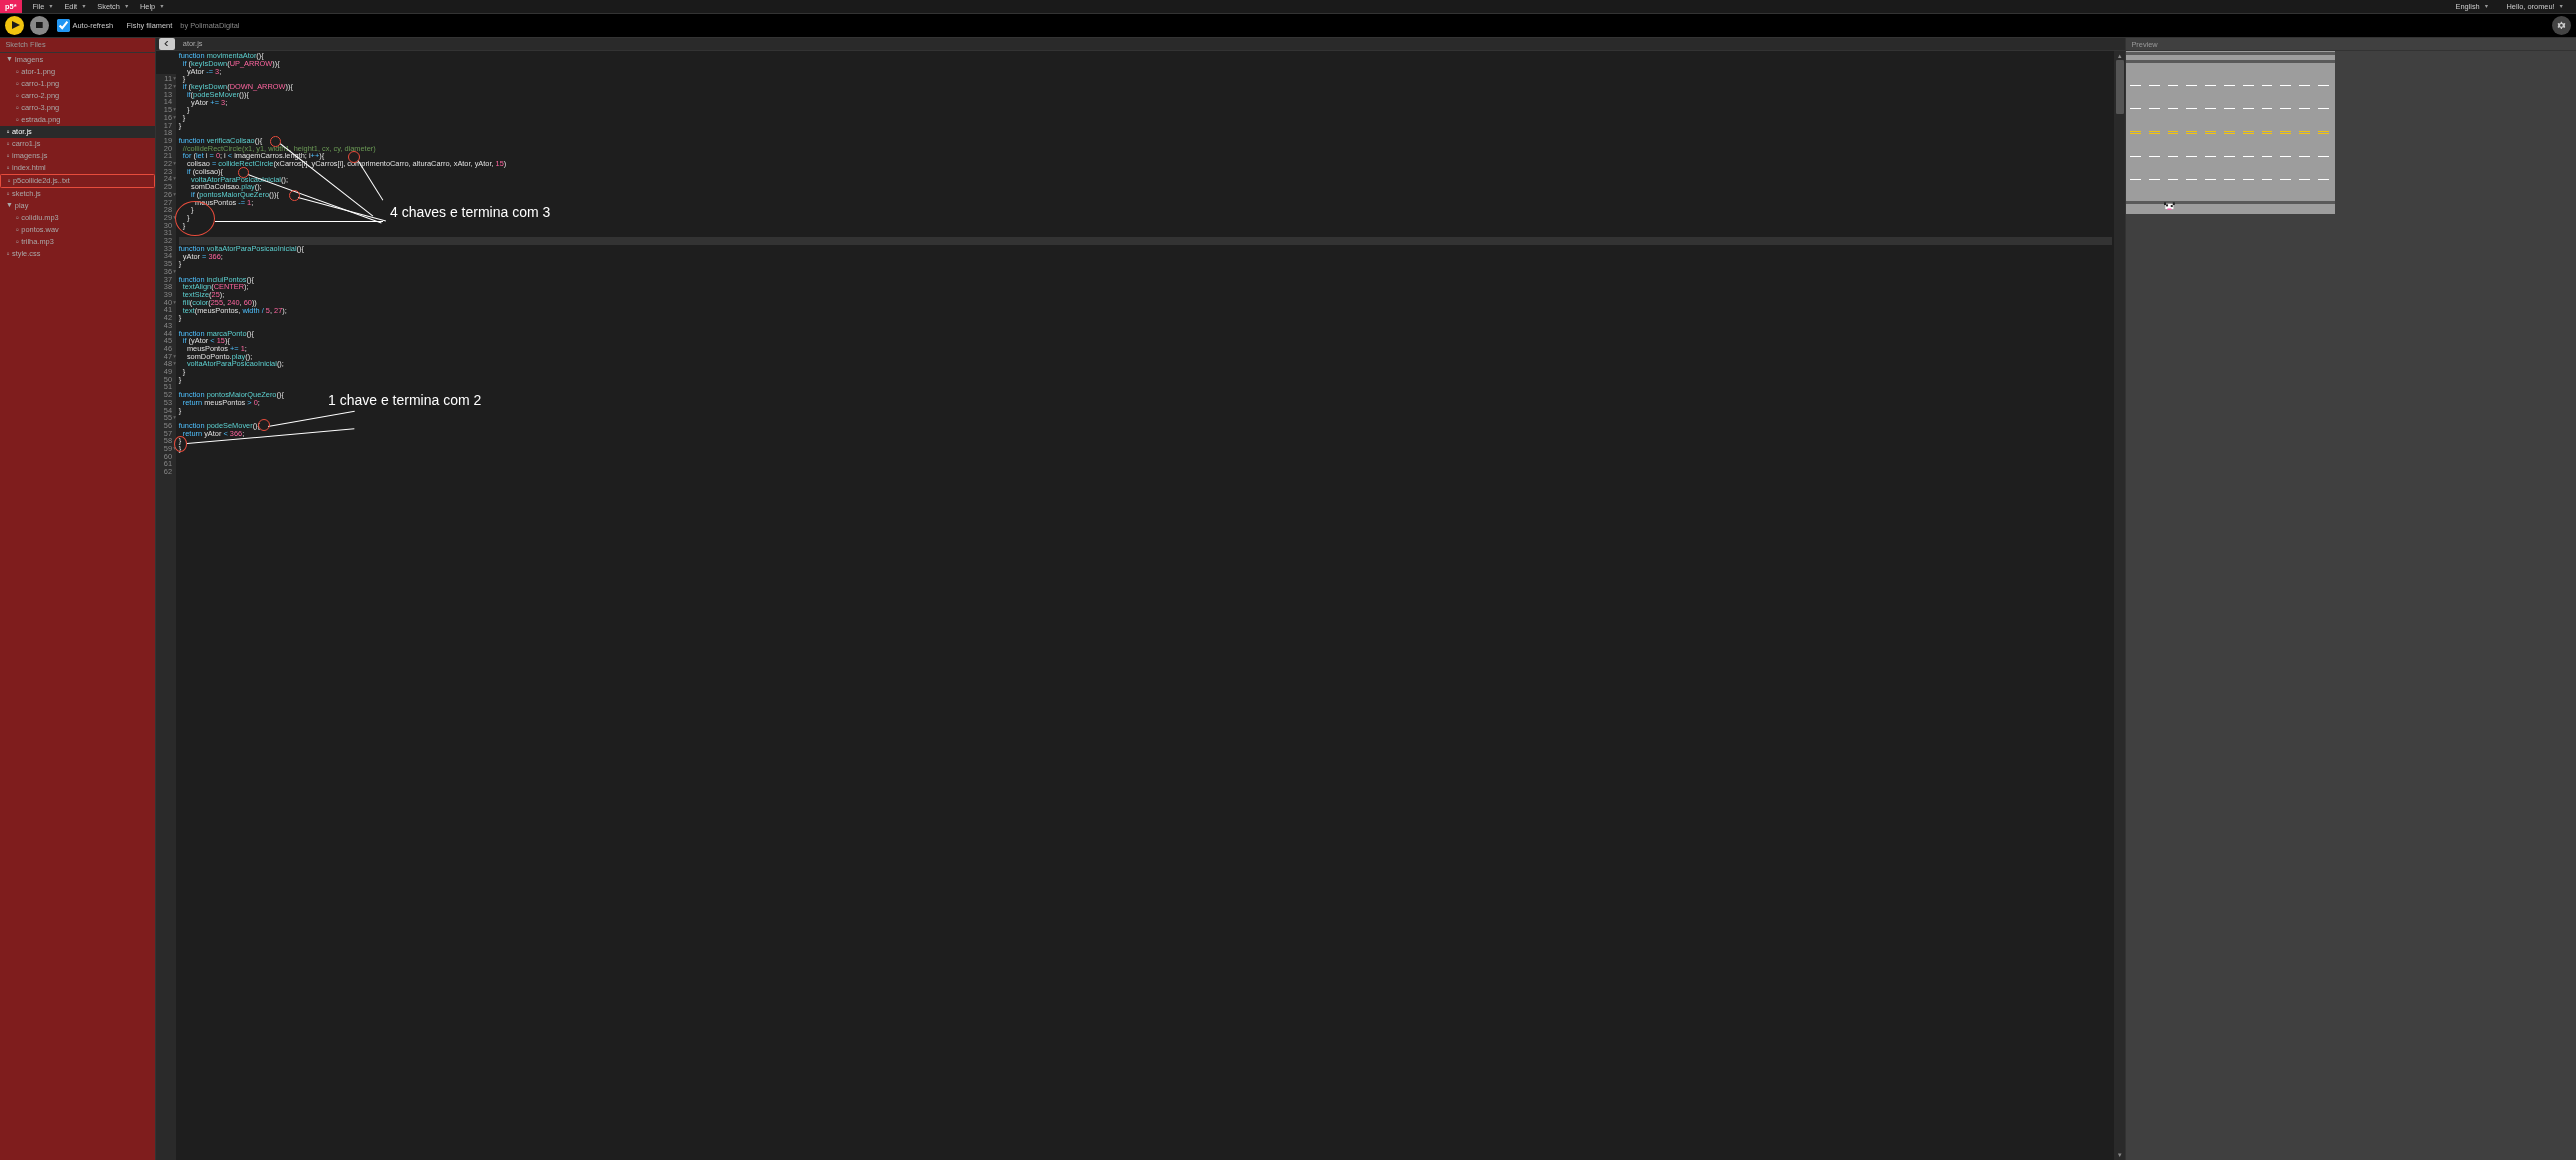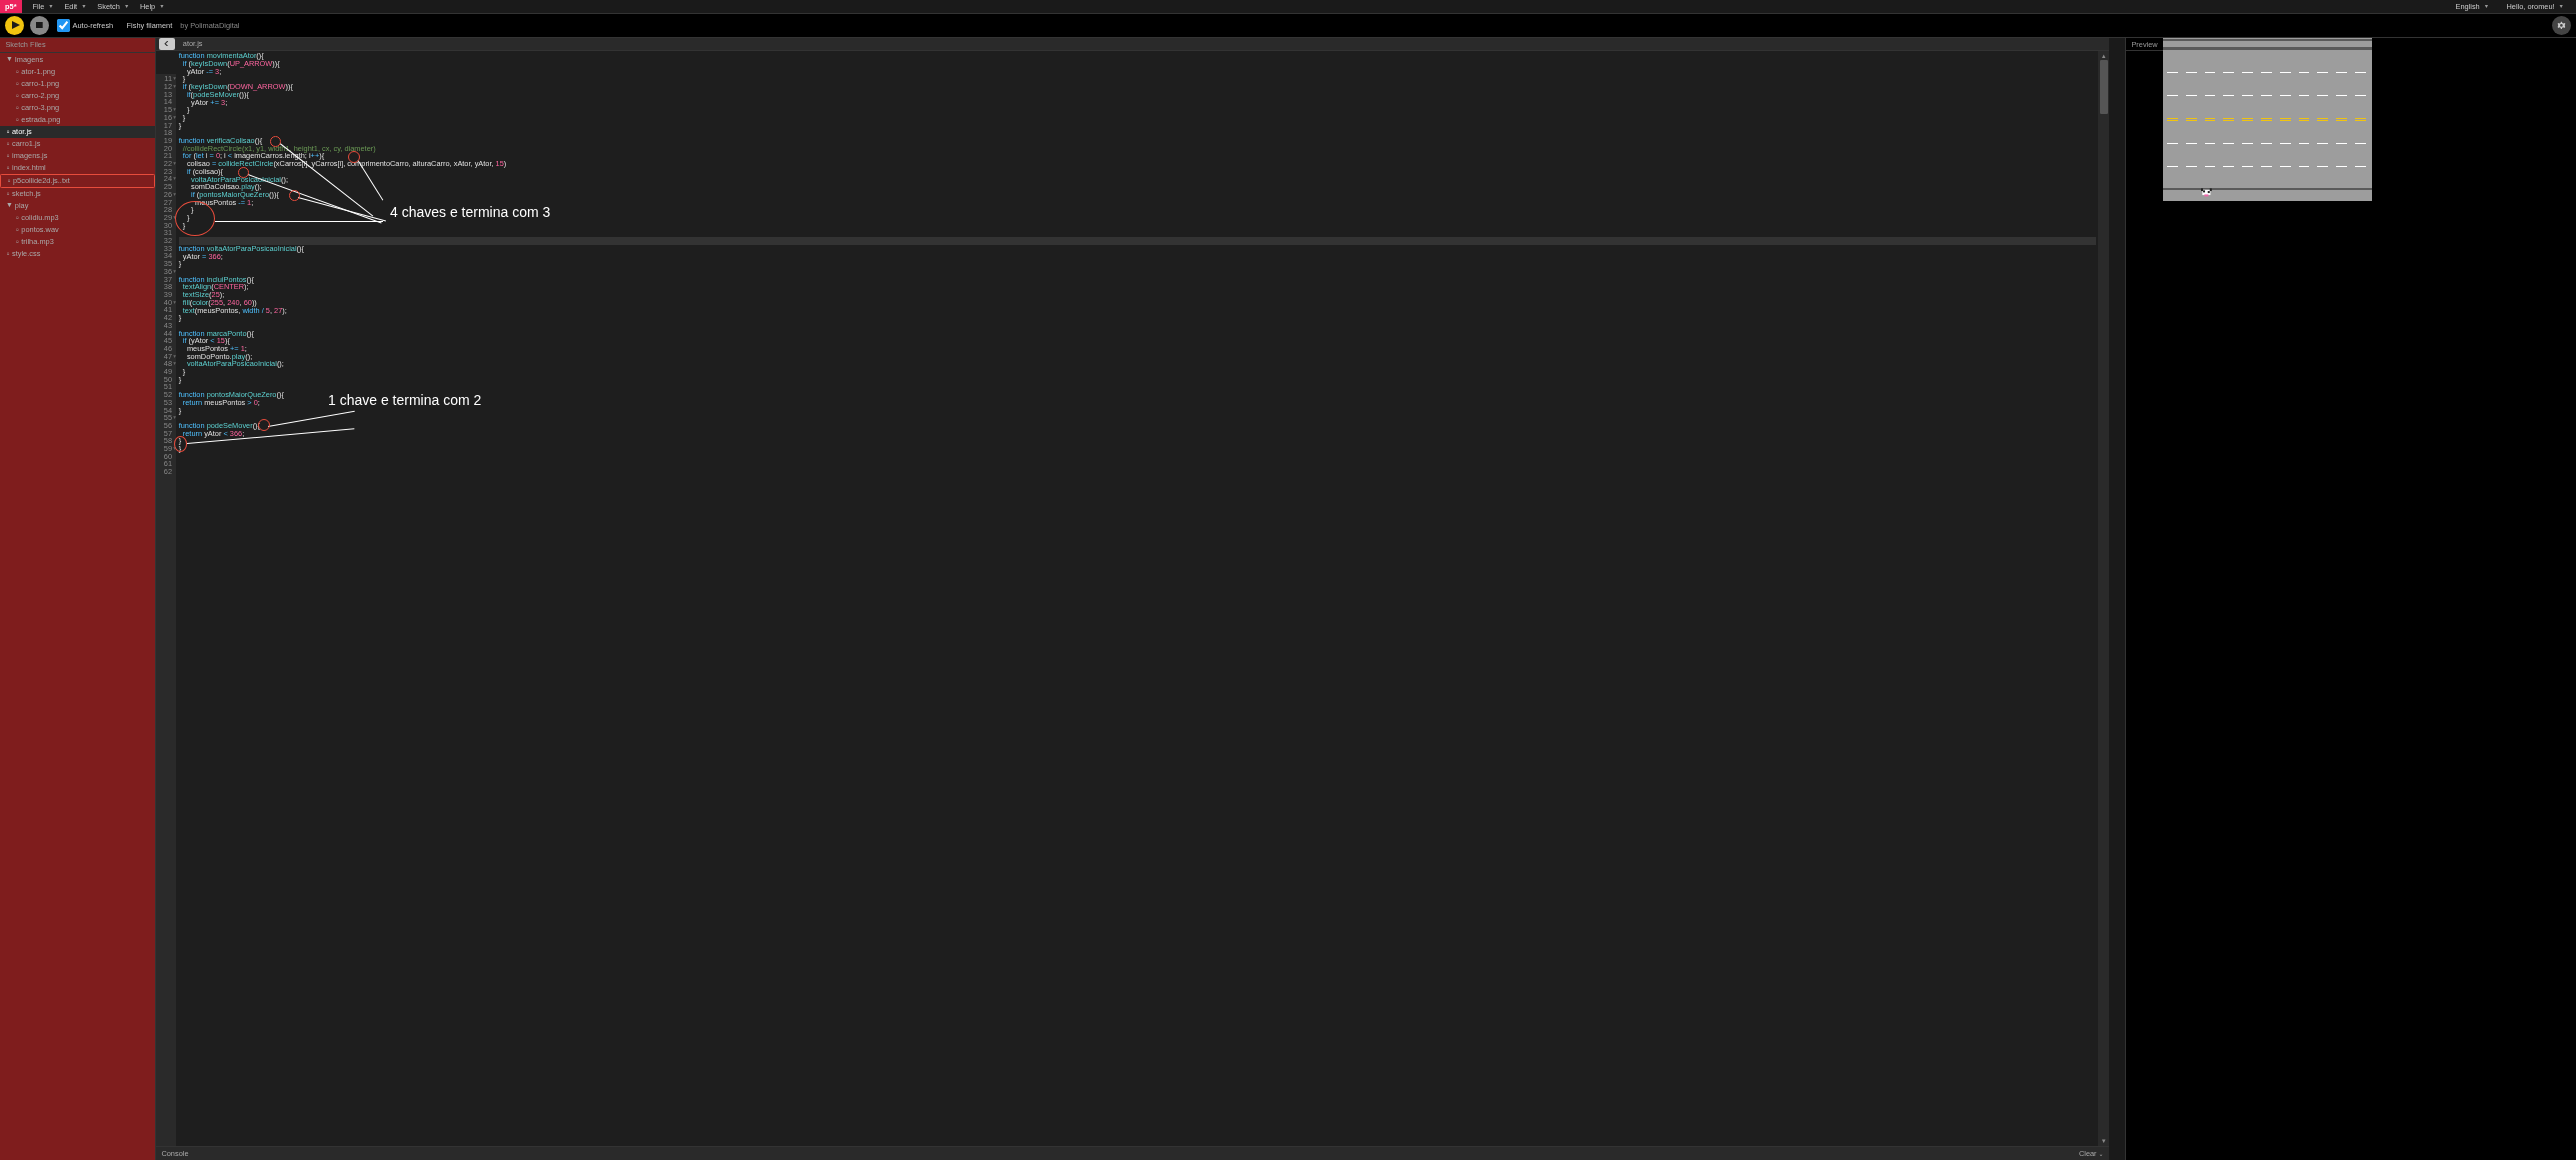--- a/index.html
+++ b/index.html
@@ -56,21 +56,21 @@
 .cmt { color: #6a9955; }
 .const { color: #ff66a0; }
 
 .scrollbar { width: 10.8px; background: #2a2a2a; position: relative; }
 .scroll-thumb { position: absolute; width: 8px; left: 1.3px; background: #555; border-radius: 1.3px; }
 
 .console-bar { height: 13.5px; background: #2a2a2a; display: flex; align-items: center; padding: 0 5.4px; border-top: 0.7px solid #333; justify-content: space-between; }
 .console-bar .label { color: #aaa; font-size: 7.4px; }
 .clear-btn { color: #aaa; font-size: 7.4px; display: flex; align-items: center; gap: 2px; cursor: pointer; }
 
-.preview-area { width: 451px; background: #000000; border-left: 0.7px solid #333; display: flex; flex-direction: row; margin-left: 16px; }
+.preview-area { width: 451px; background: #404040; border-left: 0.7px solid #333; display: flex; flex-direction: column; }
 .preview-header { height: 13.5px; padding: 2.7px 5.4px; color: #999; font-size: 7.4px; border-bottom: 0.7px solid #333; }
 .preview-canvas { background: #9d9d9d; width: 209px; height: 163px; margin: 0; position: relative; }
 .road-border { position: absolute; left: 0; right: 0; height: 2.7px; background: #5a5a5a; }
 .road-lane { position: absolute; left: 0; right: 0; height: 1.3px; display: flex; gap: 8px; padding: 0 4px; overflow: hidden; }
 .dash { width: 10.8px; height: 1.3px; background: #fff; flex-shrink: 0; }
 .dash.yellow { background: #f1c40f; }
 .cow { position: absolute; bottom: 4px; left: 38px; width: 10.8px; height: 9.4px; }
 
 .annotation { position: absolute; color: #fff; font-size: 14px; pointer-events: none; z-index: 100; }
 .circle-mark { position: absolute; border: 1.3px solid #e74c3c; border-radius: 50%; pointer-events: none; z-index: 99; }
@@ -293,27 +293,20 @@
       <div class="arrow-line" style="left:142px;top:146px;width:91px;transform:rotate(15deg)"></div>
       <div class="arrow-line" style="left:59px;top:170px;width:168px;transform:rotate(0deg)"></div>
       <div class="annotation" style="left:234px;top:152px;line-height:19px">4 chaves  e termina com 3</div>
 
       <div class="circle-mark" style="left:102px;top:368px;width:12px;height:12px"></div>
       <div class="circle-mark" style="left:17.5px;top:385px;width:13.5px;height:16px"></div>
       <div class="arrow-line" style="left:112px;top:375px;width:88px;transform:rotate(-10deg)"></div>
       <div class="arrow-line" style="left:31px;top:392px;width:168px;transform:rotate(-5deg)"></div>
       <div class="annotation" style="left:172px;top:340px;line-height:19px">1 chave e termina com 2</div>
     </div>
-    <div class="console-bar">
-      <span class="label">Console</span>
-      <span class="clear-btn">
-          <span>Clear</span> 
-          <span style="font-size:6px">⌄</span>
-        </span>
-    </div>
   </div>
 
   <div class="preview-area">
     <div class="preview-header">Preview</div>
     <div class="preview-canvas">
       <div class="road-border" style="top:1.3px"></div>
       <div class="road-border" style="top:9.4px"></div>
       <div class="road-lane" style="top:34px">
           <div class="dash"></div>
           <div class="dash"></div>

